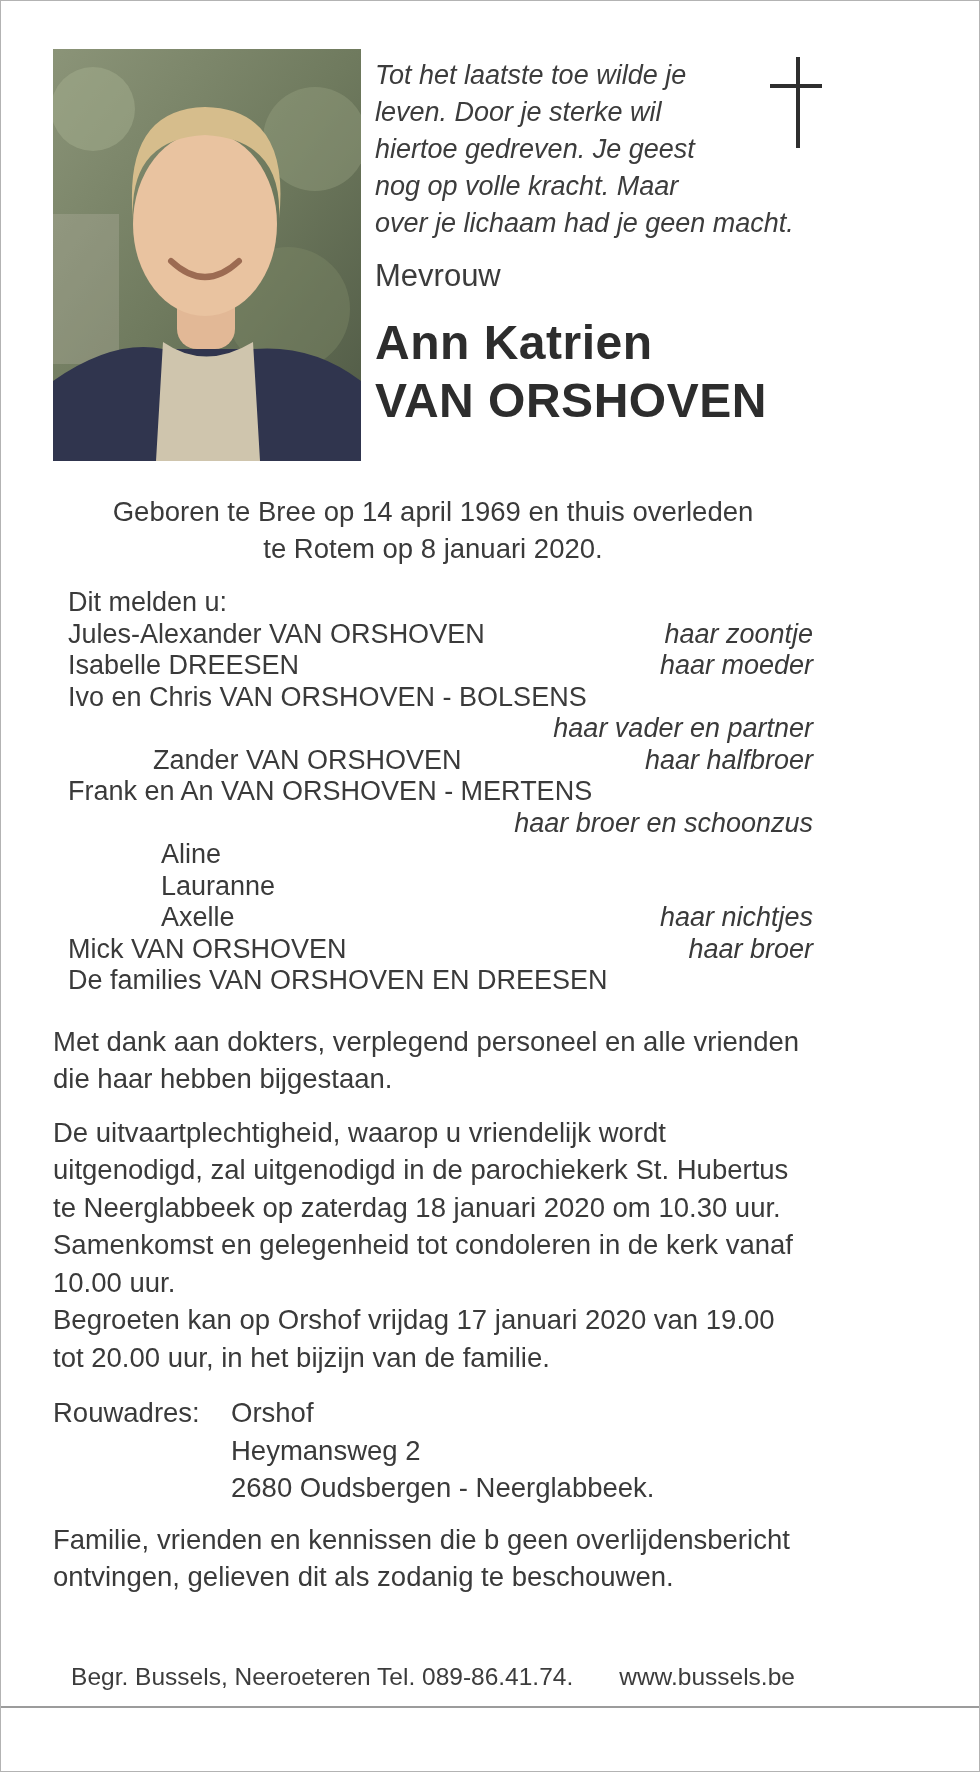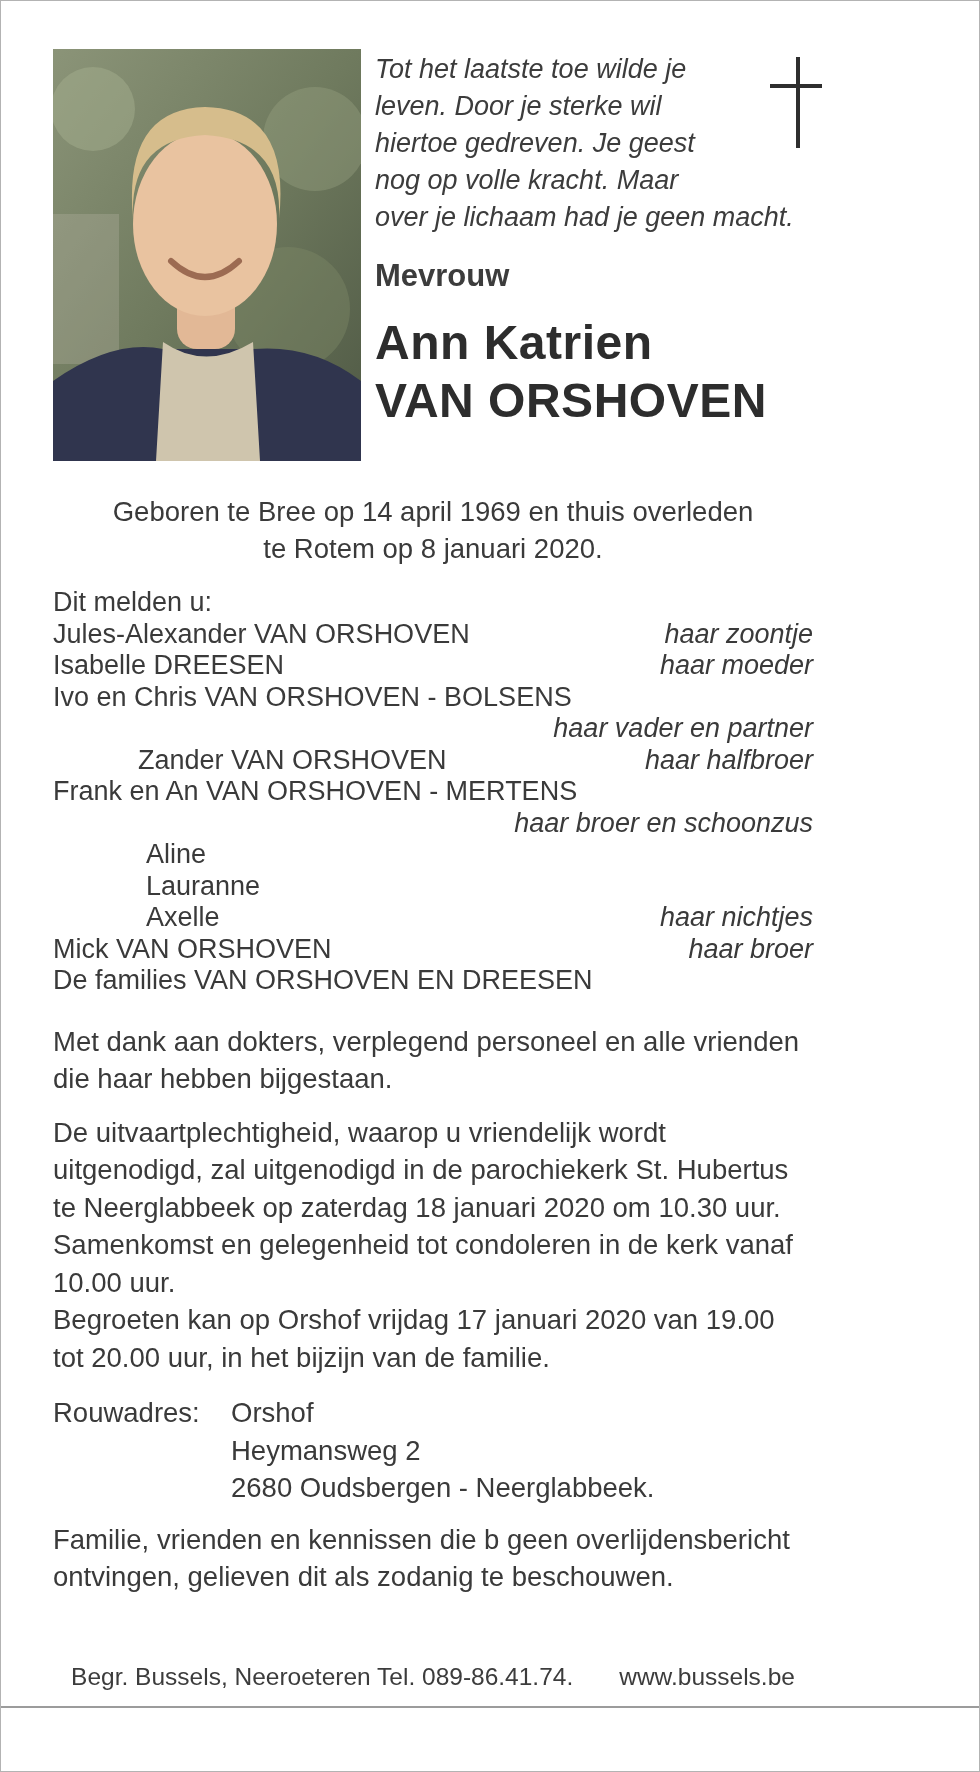--- a/index.html
+++ b/index.html
@@ -12,35 +12,35 @@
   }
   .content { position:absolute; left:52px; top:0; width:760px; }
 
   
   .header { position:relative; margin-top:48px; height:412px; }
   .photo {
     position:absolute; left:0; top:0; width:308px; height:412px;
     overflow:hidden; background:#6f7a5e;
   }
   .photo svg { display:block; width:100%; height:100%; }
-  .header-right { position:absolute; left:322px; top:2px; width:438px; }
+  .header-right { position:absolute; left:322px; top:8px; width:438px; }
   .epigraph { font-style:italic; font-size:27px; line-height:37px; color:#3c3c3c; }
   .epigraph div { white-space:nowrap; }
-  .salutation { margin-top:22px; font-size:31px; color:#3c3c3c;font-weight:bold; }
+  .salutation { margin-top:16px; font-size:31px; color:#3c3c3c; }
   .deceased-name { margin-top:20px; font-size:48px; font-weight:bold; line-height:58px; color:#2d2d2d; letter-spacing:0.5px; }
   .deceased-name div { white-space:nowrap; }
   .cross { position:absolute; left:711px; top:6px; width:60px; height:95px; }
 
   
   .birth-death { margin-top:32px; text-align:center; font-size:27.5px; line-height:37px; }
 
   
   .announce { margin-top:20px; font-size:27px; line-height:31.5px; }
   .fam-row { display:flex; justify-content:space-between; }
-  .fam-name { white-space:nowrap; }
+  .fam-name { white-space:nowrap;margin-left:15px; }
   .fam-rel { font-style:italic; white-space:nowrap; text-align:right; }
   .indent-a { padding-left:85px; }
   .indent-b { padding-left:93px; }
 
   
   .para { font-size:27.5px; line-height:37.5px; }
   .para div { white-space:nowrap; }
   .thanks { margin-top:26px; }
   .ceremony { margin-top:16px; }
 

